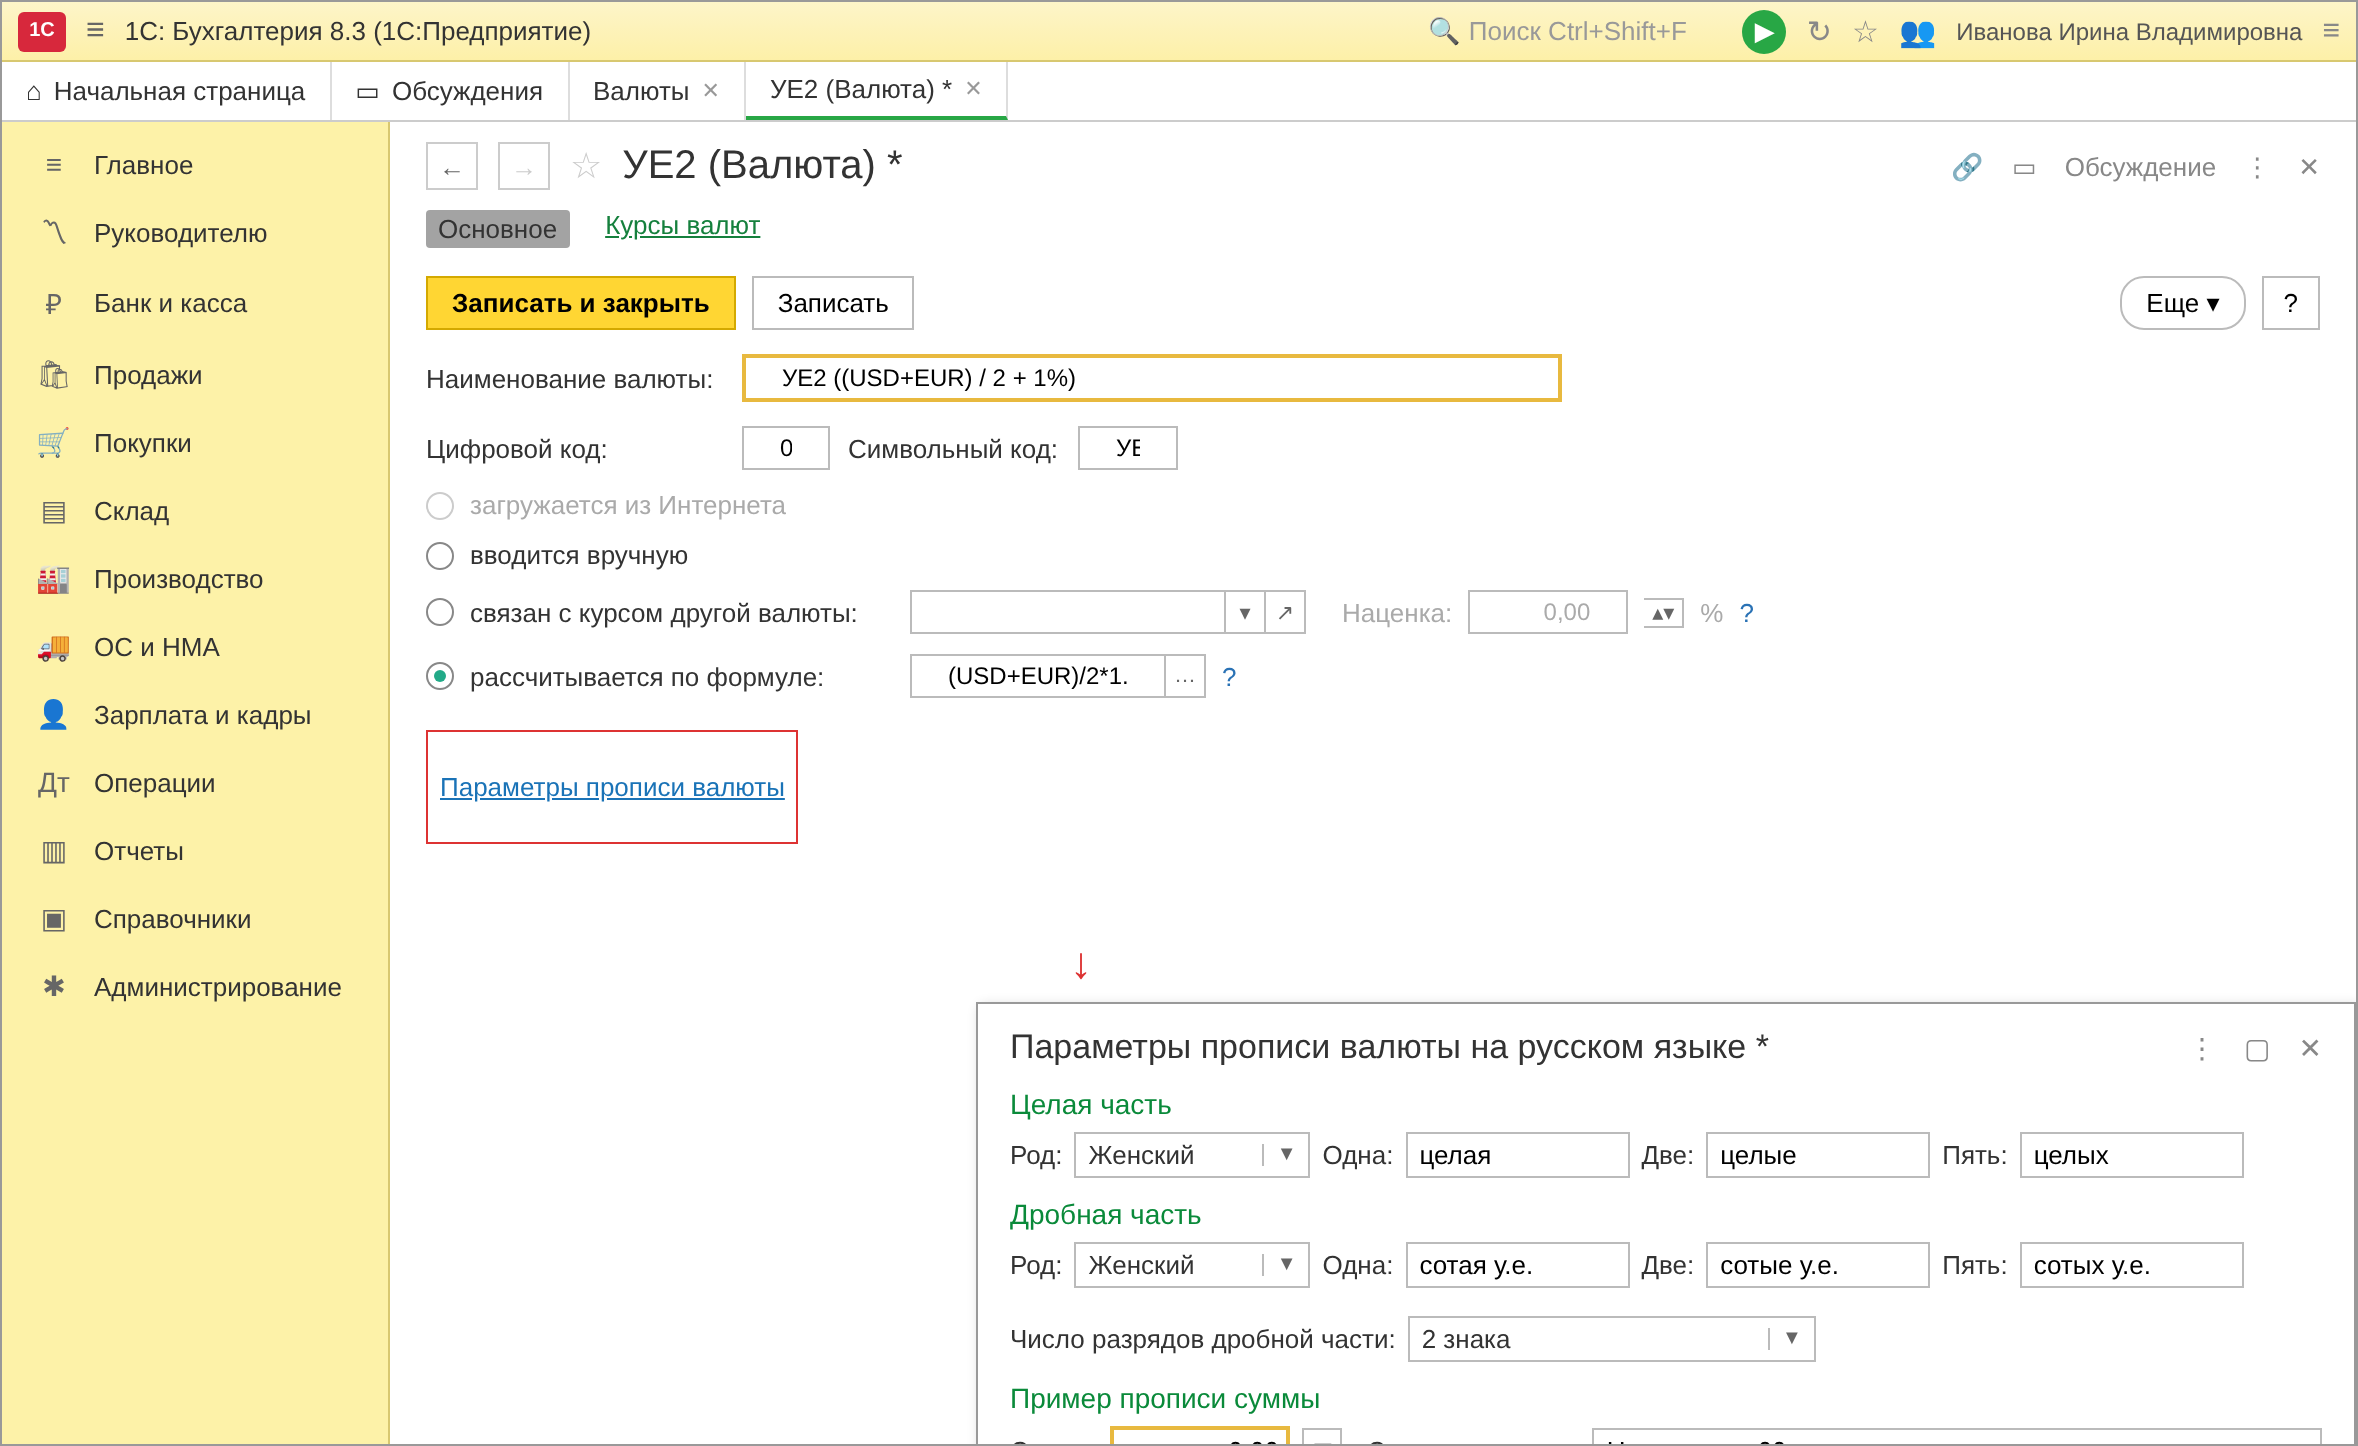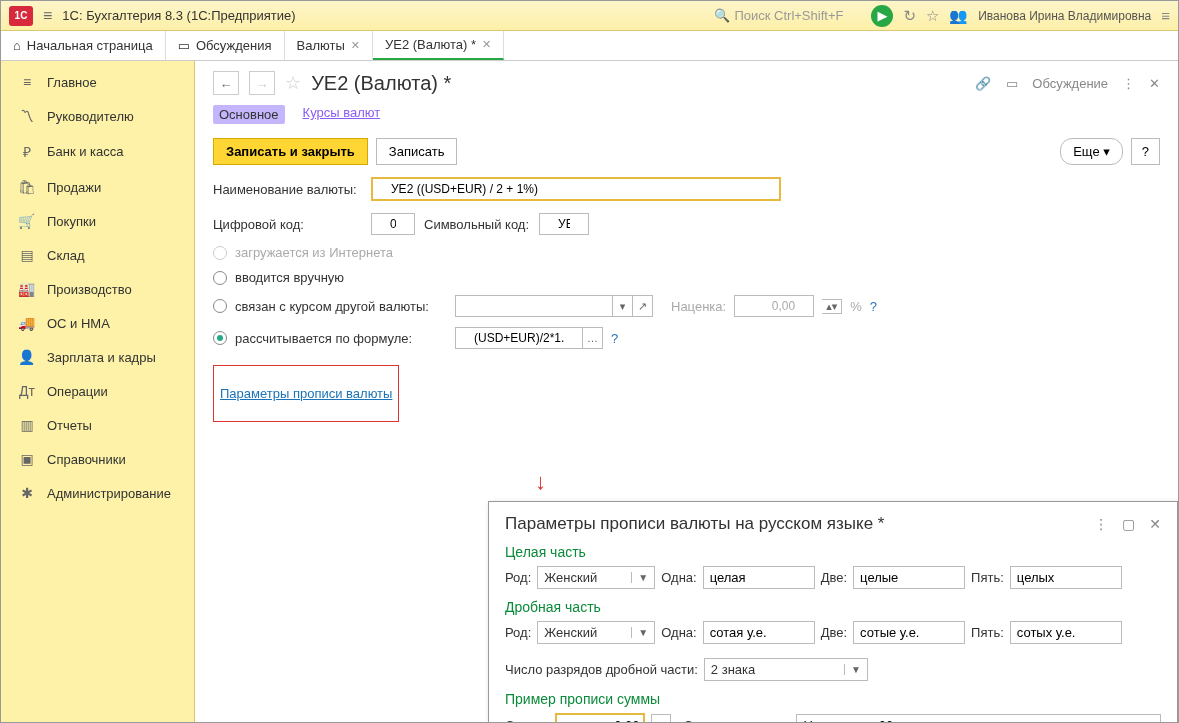--- a/index.html
+++ b/index.html
@@ -23,22 +23,22 @@
 .side-icon { width: 16px; color: #666; display: inline-flex; justify-content: center; font-size: 14px; }
 .content { flex: 1; padding: 10px 18px; position: relative; overflow: hidden; }
 .page-header { display: flex; align-items: center; gap: 10px; }
 .nav-btn { width: 26px; height: 24px; border: 1px solid #ccc; background: #fff; display: flex; align-items: center; justify-content: center; color: #666; cursor: pointer; }
 .nav-btn.disabled { color: #ccc; }
 .star { color: #ccc; font-size: 18px; }
 .page-title { font-size: 20px; }
 .header-right { margin-left: auto; display: flex; gap: 14px; align-items: center; color: #888; }
 .subtabs { margin-top: 10px; display: flex; gap: 18px; font-size: 13px; }
 .subtab { cursor: pointer; }
-.subtab.active { background: #c4b5fd; padding: 2px 6px; border-radius: 2px; }
-.subtab.link { color: #8b5cf6; text-decoration: underline; }
+.subtab.active { background: #a3a3a3; padding: 2px 6px; border-radius: 2px; }
+.subtab.link { color: #15803d; text-decoration: underline; }
 .toolbar { margin-top: 14px; display: flex; gap: 8px; align-items: center; }
 .btn { border: 1px solid #bbb; background: #fff; padding: 5px 12px; cursor: pointer; font-size: 13px; }
 .btn.primary { background: #ffd633; border-color: #d4a900; font-weight: bold; }
 .btn.more { margin-left: auto; border-radius: 12px; }
 .btn.help { padding: 5px 10px; }
 .form-row { display: flex; align-items: center; margin-top: 12px; gap: 8px; font-size: 13px; }
 .label { width: 150px; }
 .label-sm { width: auto; margin-right: 2px; }
 .input { border: 1px solid #bbb; padding: 3px 18px; font-size: 12px; }
 .input.name { width: 410px; border: 2px solid #e8b93f; }
@@ -279,21 +279,21 @@
         <span class="lbl">Одна:</span>
         <input class="pinput" value="сотая у.е." style="">
         <span class="lbl">Две:</span>
         <input class="pinput" value="сотые у.е." style="">
         <span class="lbl">Пять:</span>
         <input class="pinput" value="сотых у.е." style="">
       </div>
 
       <div class="pform-row" style="margin-top:14px">
         <span class="lbl">Число разрядов дробной части:</span>
-        <div class="select" style="width:164px">
+        <div class="select" style="width:204px">
             <span>2 знака</span>
             <span class="dd">▼</span>
           </div>
       </div>
 
       <div class="section-title">Пример прописи суммы</div>
       <div class="pform-row">
         <span class="lbl">Сумма:</span>
         <input class="sum-input" value="0,00" style="">
         <span class="cal-btn">▦</span>

